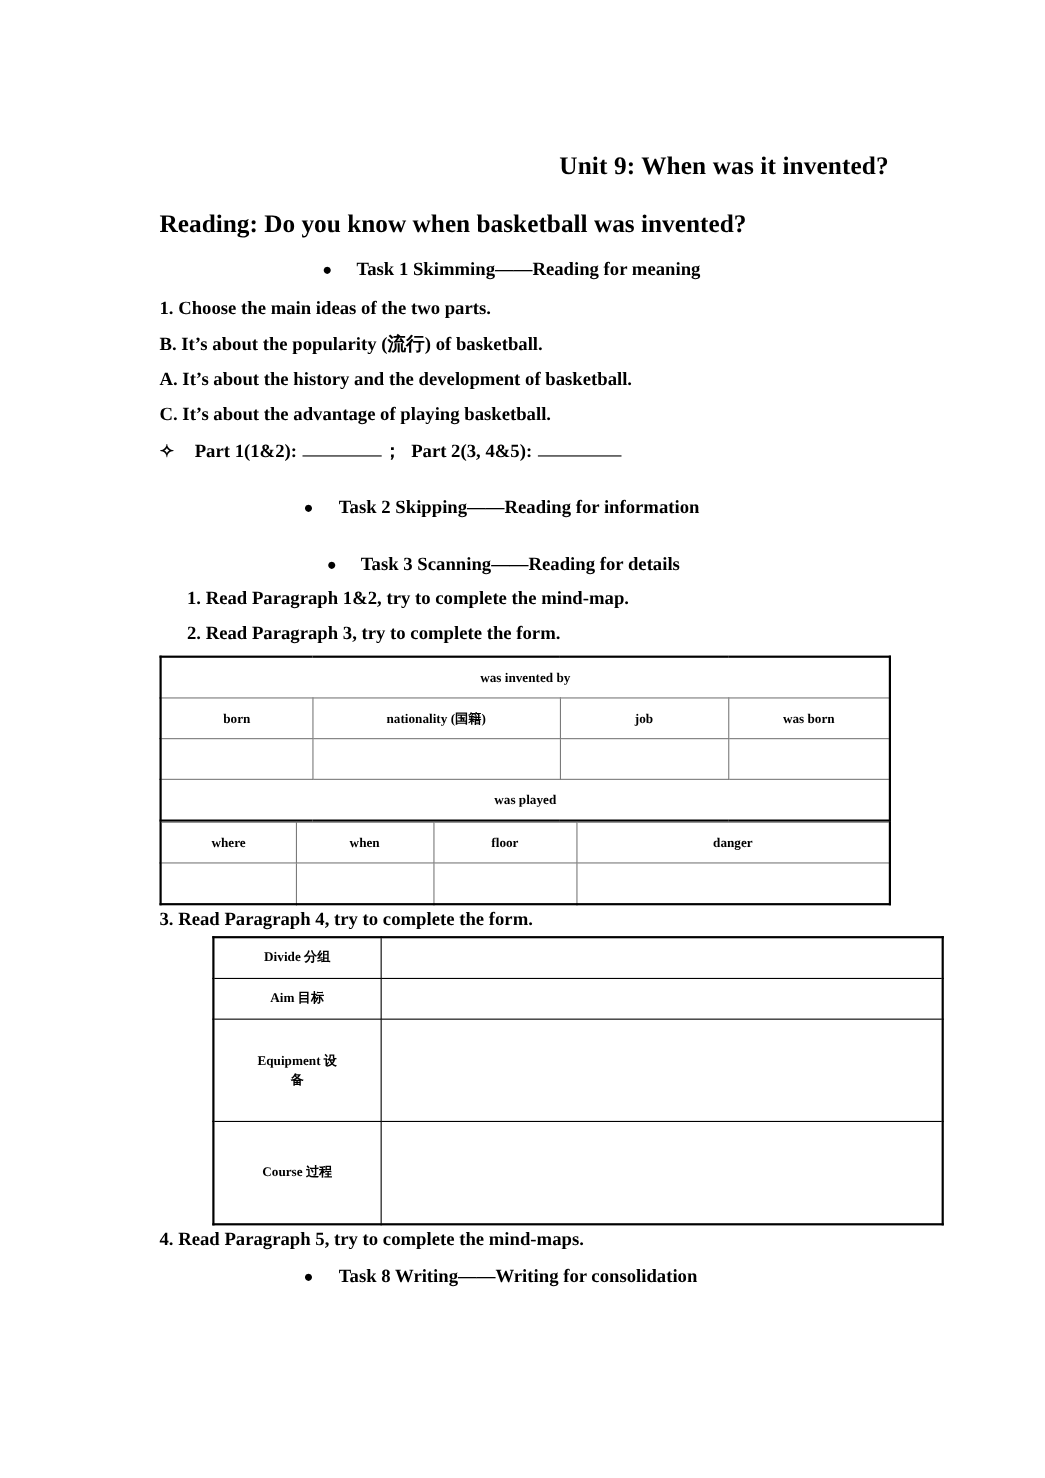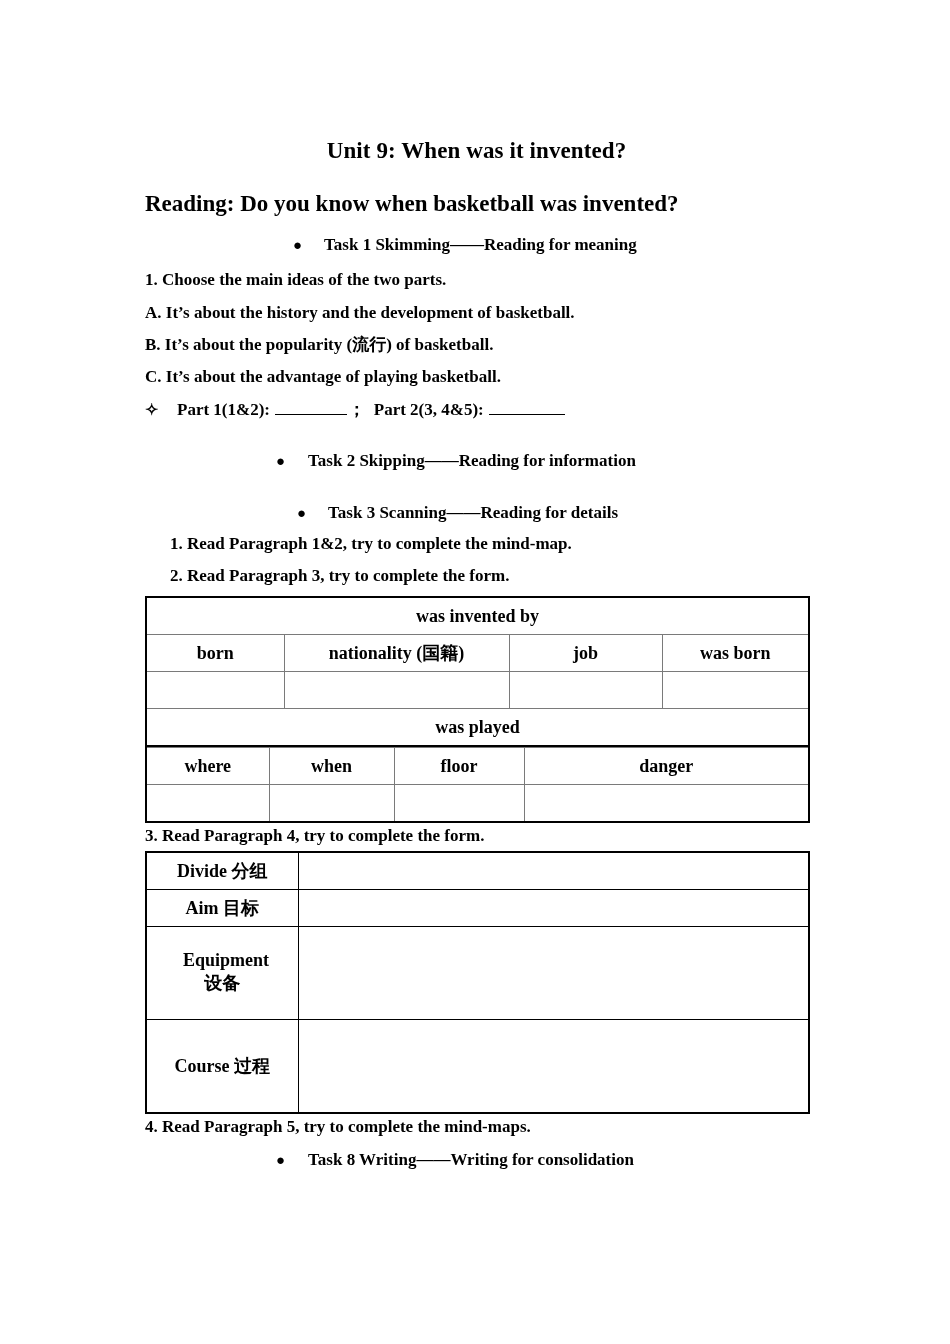--- a/index.html
+++ b/index.html
@@ -25,21 +25,21 @@
   }
   .content {
     position: absolute;
     left: 145px;
     top: 0;
     width: 663px;
   }
 
   
   .title-main {
-    text-align: center;
+    text-align: right;
     font-size: 23px;
     font-weight: bold;
     line-height: 1.15;
     margin: 0;
     padding-top: 138px;
     letter-spacing: 0.1px;
   }
   .title-sub {
     text-align: left;
     font-size: 23px;
@@ -110,25 +110,25 @@
     height: 0.85em;
     margin: 0 1px;
   }
   .blank-rule.wide { width: 76px; }
 
   
   table {
     border-collapse: collapse;
     table-layout: fixed;
     width: 663px;
-    font-size: 18px;
+    font-size: 12px;
     font-weight: bold;
   }
   .tbl-wrap-1 { padding-top: 10px; }
-  .tbl-wrap-2 { padding-top: 4px; }
+  .tbl-wrap-2 { padding-top: 4px; margin-left: 48px; }
 
   
   table.t1 {
     border: 2.5px solid #000;
   }
   table.t1 td {
     border: 1px solid #7a7a7a;
     text-align: center;
     vertical-align: middle;
     padding: 0;
@@ -159,22 +159,22 @@
 
     <h1 class="title-main">Unit 9: When was it invented?</h1>
     <h2 class="title-sub">Reading: Do you know when basketball was invented?</h2>
 
     <div class="task-line task1">
       <span class="bullet">●</span>
       <span class="task-text">Task 1 Skimming——Reading for meaning</span>
     </div>
 
     <p class="q-line first-q">1. Choose the main ideas of the two parts.</p>
+    <p class="q-line">B. It’s about the popularity (流行) of basketball.</p>
     <p class="q-line">A. It’s about the history and the development of basketball.</p>
-    <p class="q-line">B. It’s about the popularity (流行) of basketball.</p>
     <p class="q-line">C. It’s about the advantage of playing basketball.</p>
 
     <div class="star-line">
       <span class="star">✧</span>
       <span>Part 1(1&amp;2): </span>
       <span class="blank-rule"></span>
       <span>；  </span>
       <span>Part 2(3, 4&amp;5): </span>
       <span class="blank-rule wide"></span>
     </div>

